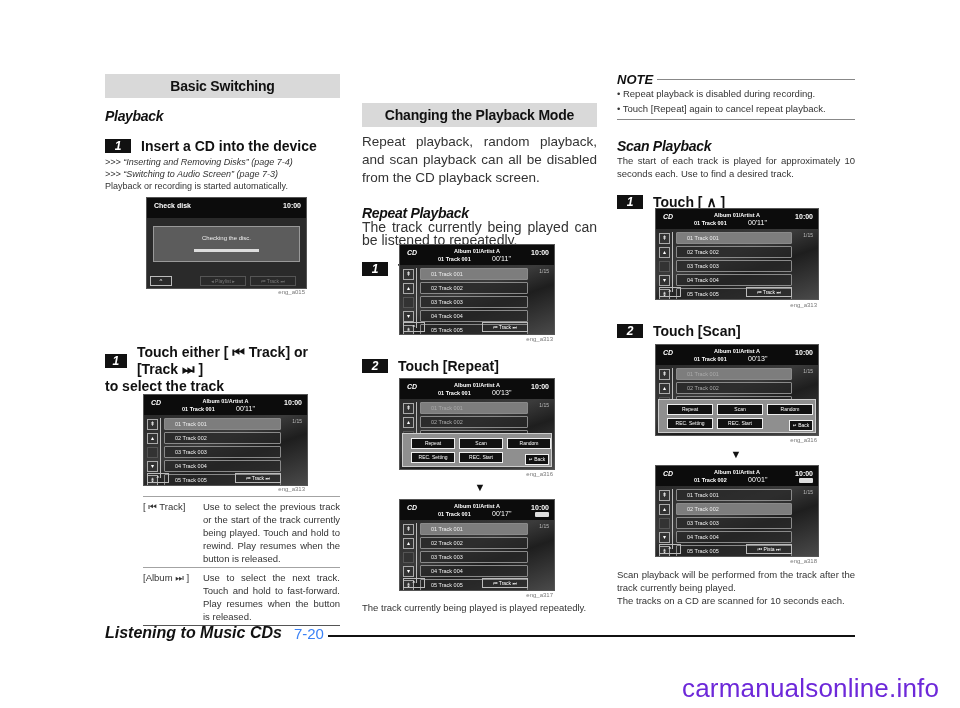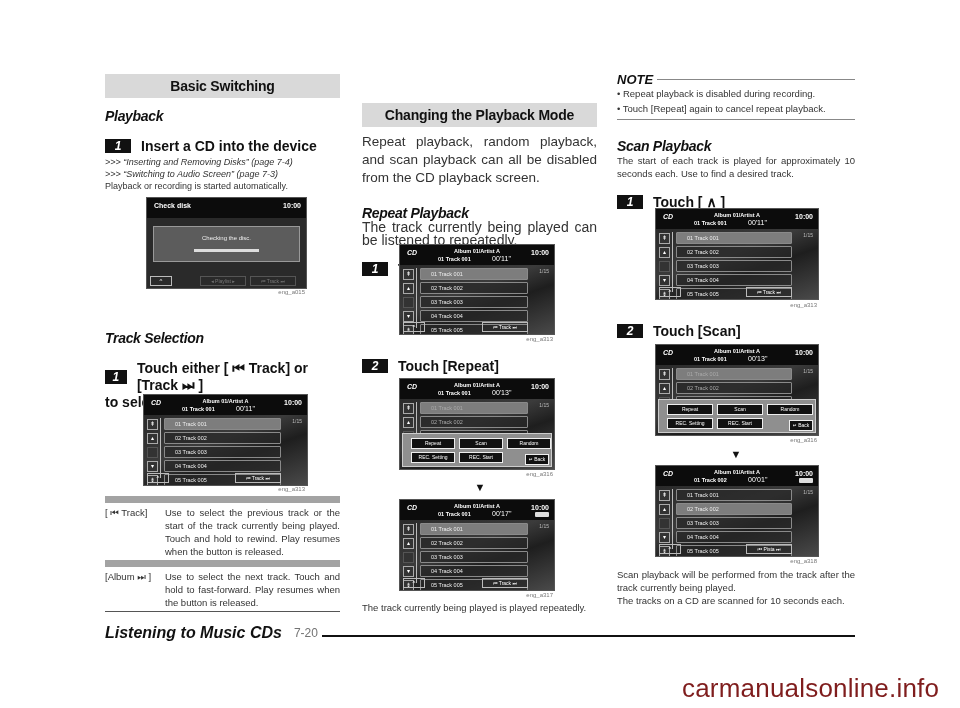--- a/index.html
+++ b/index.html
@@ -38,35 +38,35 @@
   .pg { position:absolute; right:5px; top:3px; color:#bbb; font-size:5px; }
   .scr-bottom { position:absolute; left:0; right:0; bottom:2px; height:10px; }
   .btn-up { position:absolute; left:3px; width:20px; height:8px; border:1px solid #bbb; color:#fff; font-size:6px; text-align:center; line-height:8px; }
   .btn-trk { position:absolute; right:26px; width:44px; height:8px; border:1px solid #bbb; color:#fff; font-size:5px; text-align:center; line-height:8px; }
   .overlay { position:absolute; left:2px; right:2px; bottom:2px; height:32px; background:#8f8f8f; border:1px solid #ccc; }
   .ov-btn { position:absolute; height:9px; background:#111; color:#fff; font-size:5px; text-align:center; line-height:9px; border:1px solid #eee; }
   .check-box { position:absolute; left:6px; right:6px; top:30px; height:34px; background:#5c5c5c; border:1px solid #999; color:#eee; font-size:6px; text-align:center; }
   .check-bar { position:absolute; left:40px; right:40px; top:22px; height:3px; background:#ddd; }
 
   .table { position:absolute; font-size:9.5px; color:#333; line-height:13px; }
-  .trow { display:flex; border-top:7px solid #a3a3a3; padding:3px 0 2px 0; }
+  .trow { display:flex; border-top:1px solid #a3a3a3; padding:3px 0 2px 0;margin-left:38px; }
   .trow:last-child { border-bottom:1px solid #555; }
   .tk { width:60px; flex:none; }
   .tv { flex:1; text-align:justify; }
   .arrow-down { text-align:center; font-size:11px; color:#111; }
 
   .note-head { font-style:italic; font-weight:bold; font-size:13px; color:#111; display:flex; align-items:center; }
   .note-line { flex:1; height:1px; background:#888; margin-left:4px; }
   .bullet { font-size:9.5px; line-height:13px; color:#333; }
 
   .footer { position:absolute; left:105px; top:624px; width:750px; display:flex; align-items:center; }
   .footer-title { font-style:italic; font-weight:bold; font-size:16px; color:#111; }
-  .footer-page { font-size:12px; color:#737373; margin-left:12px; }
+  .footer-page { font-size:15px; color:#3b82f6; margin-left:12px; }
   .footer-rule { flex:1; height:2px; background:#111; margin-left:4px; margin-top:6px; }
-  .watermark { position:absolute; left:682px; top:673px; font-size:26px; color:#7f1d1d; letter-spacing:0.2px; }
+  .watermark { position:absolute; left:682px; top:673px; font-size:26px; color:#6d28d9; letter-spacing:0.2px; }
 </style>
 </head>
 <body>
 
 <div class="col" style="left:105px; width:235px;">
   <div class="band" style="margin-top:74px;">Basic Switching</div>
   <div class="h-italic" style="margin-top:10px;">Playback</div>
   <div class="step" style="margin-top:14px;">
     <span class="step-num">1</span>
     <span>Insert a CD into the device</span>
@@ -89,21 +89,20 @@
     <div class="scr-bottom">
       <div class="btn-up">^</div>
       <div class="btn-trk" style="right:60px; color:#777; border-color:#555;">◂ Playlist ▸</div>
       <div class="btn-trk" style="right:10px; color:#777; border-color:#555;">⏮ Track ⏭</div>
     </div>
   </div>
 </div>
 <div class="caption" style="position:absolute; left:250px; top:289px; width:55px;">eng_a015</div>
 
 <div class="col" style="left:105px; width:235px; top:330px;">
-  <div class="h-italic">Track Selection</div>
   <div class="step" style="margin-top:14px;">
     <span class="step-num">1</span>
     <span>Touch either [ ⏮ Track] or [Track ⏭ ]</span>
   </div>
   <div class="step">to select the track</div>
 </div>
 
 <div class="screen" style="left:143px; top:394px; width:163px; height:90px;">
   <div class="scr-top">
     <span class="scr-cd">CD</span>

